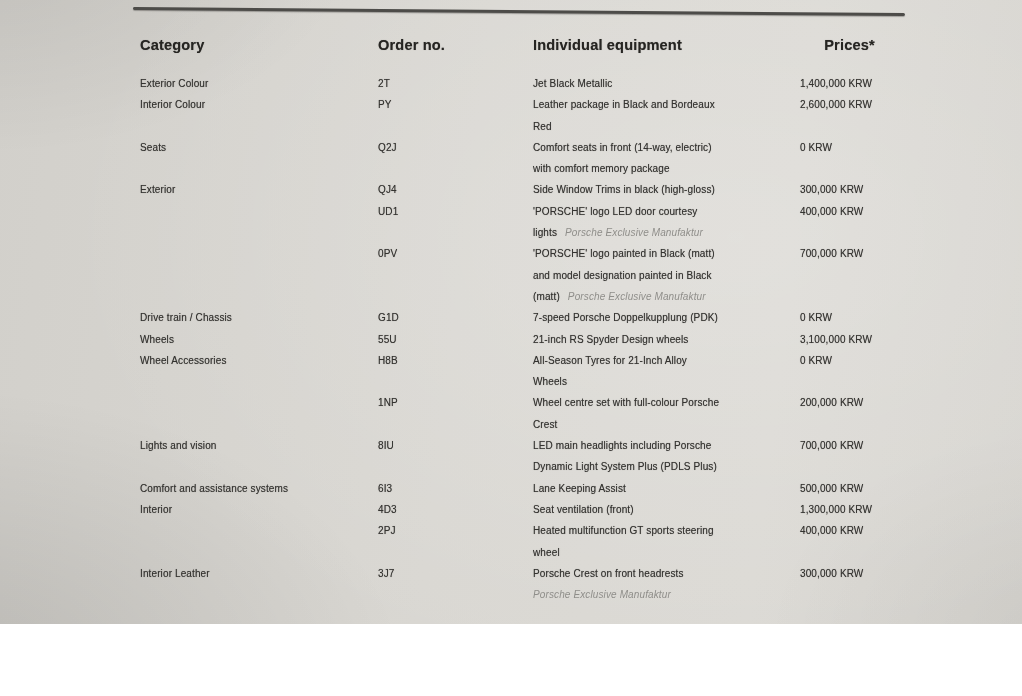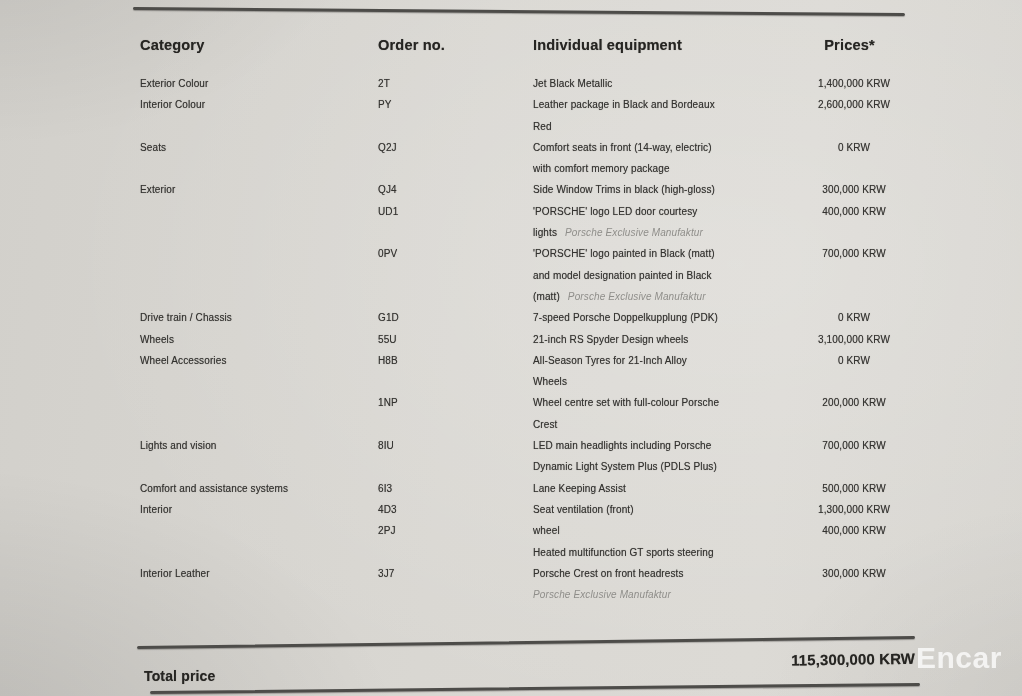--- a/index.html
+++ b/index.html
@@ -1,18 +1,18 @@
 <!DOCTYPE html>
 <html style="--paper: #d7d5d0; --ink: #343330; --ink-strong: #262522; --rule: #4d4c49; --manufaktur: #8f8e8a;"><head>
 <meta charset="utf-8">
 <style>
   html,body{margin:0;padding:0;}
   .photo{
     position:relative;
-    width:1022px;height:696px;
+    width:1022px;height:624px;
     overflow:hidden;
     font-family:"Liberation Sans",sans-serif;
     color:var(--ink,#343330);
     background:
       radial-gradient(1100px 750px at 72% 38%, rgba(255,255,255,0.20), rgba(255,255,255,0) 62%),
       radial-gradient(850px 520px at -6% 108%, rgba(0,0,0,0.12), rgba(0,0,0,0) 55%),
       radial-gradient(700px 420px at -2% -12%, rgba(0,0,0,0.09), rgba(0,0,0,0) 55%),
       radial-gradient(500px 350px at 104% 102%, rgba(0,0,0,0.05), rgba(0,0,0,0) 60%),
       linear-gradient(97deg, #d2d0cb, #d9d7d2 45%, #dbd9d4 75%, #d6d4cf);
     text-shadow:0 0 .7px rgba(45,44,42,.55);
@@ -36,21 +36,21 @@
     letter-spacing:.15px;
   }
   .hdr-pr{text-align:center;padding-right:9px;}
   .tbody{
     position:absolute;left:140px;top:73px;width:768px;
     font-size:10px;letter-spacing:.12px;
   }
   .body-row{line-height:21.3px;}
   .c-cat,.c-ord{white-space:nowrap;}
   .eq-line{white-space:nowrap;}
-  .c-pr{text-align:center;white-space:nowrap;}
+  .c-pr{text-align:left;white-space:nowrap;}
   .manufaktur{
     font-style:italic;
     color:var(--manufaktur,#8f8e8a);
     text-shadow:none;
   }
   .manufaktur:not(:first-child){margin-left:8px;}
   .total-rule-top{left:137px;top:641px;width:778px;transform:rotate(-.75deg);}
   .total-rule-bottom{left:150px;top:687px;width:770px;transform:rotate(-.6deg);}
   .total-value{
     position:absolute;left:600px;top:652px;width:315px;
@@ -207,22 +207,22 @@
     <div class="c-eq">
           <div class="eq-line"><span>Seat ventilation (front)</span></div>
         </div>
     <div class="c-pr">1,300,000 KRW</div>
   </div>
 
   <div class="grid body-row">
     <div class="c-cat"></div>
     <div class="c-ord">2PJ</div>
     <div class="c-eq">
+          <div class="eq-line"><span>Heated multifunction GT sports steering</span></div>
           <div class="eq-line"><span>wheel</span></div>
-          <div class="eq-line"><span>Heated multifunction GT sports steering</span></div>
         </div>
     <div class="c-pr">400,000 KRW</div>
   </div>
 
   <div class="grid body-row">
     <div class="c-cat">Interior Leather</div>
     <div class="c-ord">3J7</div>
     <div class="c-eq">
           <div class="eq-line"><span>Porsche Crest on front headrests</span></div>
           <div class="eq-line"><span class="manufaktur">Porsche Exclusive Manufaktur</span></div>

